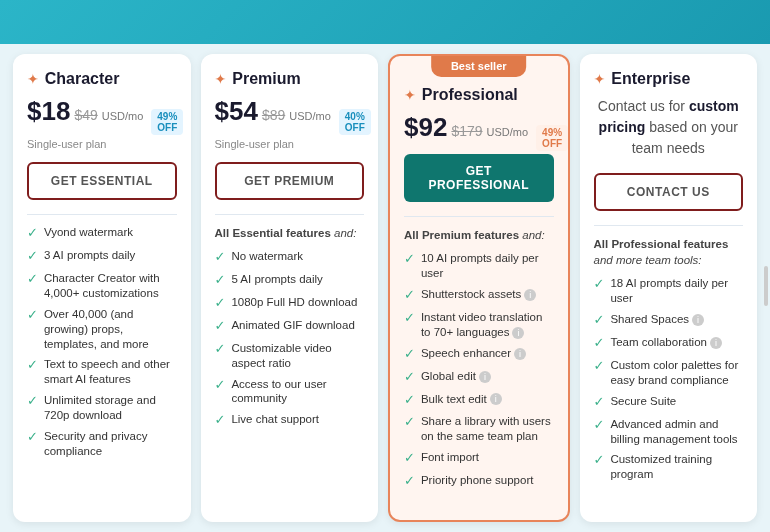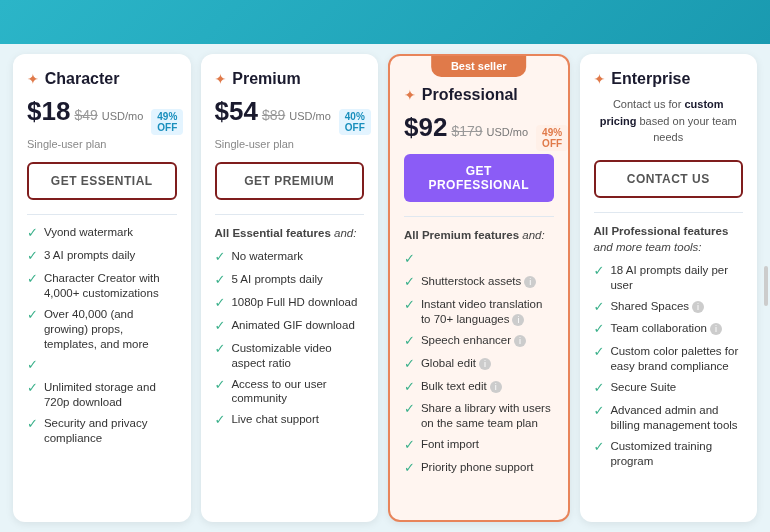--- a/index.html
+++ b/index.html
@@ -116,21 +116,21 @@
       font-weight: 700;
       cursor: pointer;
       text-transform: uppercase;
       letter-spacing: 0.5px;
       margin-bottom: 14px;
       border: 2px solid #7f1d1d;
       background: white;
       color: #555;
     }
     .cta-button.primary {
-      background: #8b5cf6;
+      background: #0f766e;
       color: white;
       border: none;
     }
     .divider {
       height: 1px;
       background: #e0e8f0;
       margin-bottom: 10px;
     }
     .feature-section-label {
       font-size: 11.5px;
@@ -154,21 +154,21 @@
       color: #333;
       line-height: 1.3;
     }
     .check-icon {
       color: #3ab08a;
       font-size: 13px;
       flex-shrink: 0;
       margin-top: 0px;
     }
     .enterprise-contact-text {
-      font-size: 11px;
+      font-size: 14px;
       color: #555;
       text-align: center;
       line-height: 1.5;
       margin-bottom: 14px;
     }
     .enterprise-contact-text strong {
       color: #1a1a2e;
     }
     .info-icon {
       display: inline-block;
@@ -226,20 +226,21 @@
           <li class="feature-item">
       <span class="check-icon">✓</span>
       <span>Character Creator with 4,000+ customizations</span>
     </li>
           <li class="feature-item">
       <span class="check-icon">✓</span>
       <span>Over 40,000 (and growing) props, templates, and more</span>
     </li>
           <li class="feature-item">
       <span class="check-icon">✓</span>
+      <span>Text to speech and other smart AI features</span>
     </li>
           <li class="feature-item">
       <span class="check-icon">✓</span>
       <span>Unlimited storage and 720p download</span>
     </li>
           <li class="feature-item">
       <span class="check-icon">✓</span>
       <span>Security and privacy compliance</span>
     </li>
         </ul></div>
@@ -285,20 +286,21 @@
     <span class="spark-icon">✦</span>
     <span class="plan-name">Professional</span>
   </div><div class="price-row">
       <span class="price-main">$92</span>
       <span class="price-old">$179</span>
       <span class="price-period">USD/mo</span>
       <span class="discount-badge orange">49% OFF</span>
     </div><button class="cta-button primary">GET PROFESSIONAL</button><div class="divider"></div><div class="feature-section-label"><strong>All Premium features</strong> <em>and:</em></div><ul class="feature-list">
           <li class="feature-item">
       <span class="check-icon">✓</span>
+      <span>10 AI prompts daily per user</span>
     </li>
           <li class="feature-item">
       <span class="check-icon">✓</span>
       <span>Shutterstock assets<span class="info-icon">i</span></span>
     </li>
           <li class="feature-item">
       <span class="check-icon">✓</span>
       <span>Instant video translation to 70+ languages<span class="info-icon">i</span></span>
     </li>
           <li class="feature-item">

